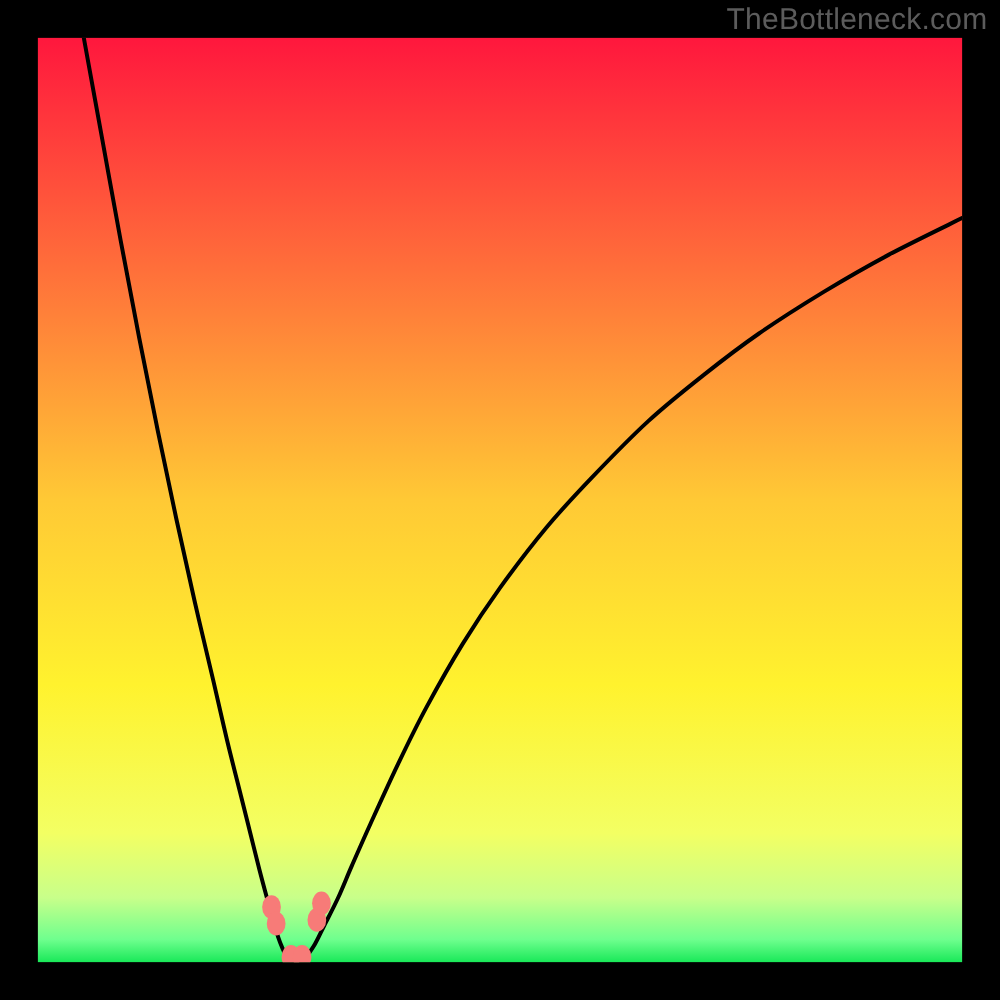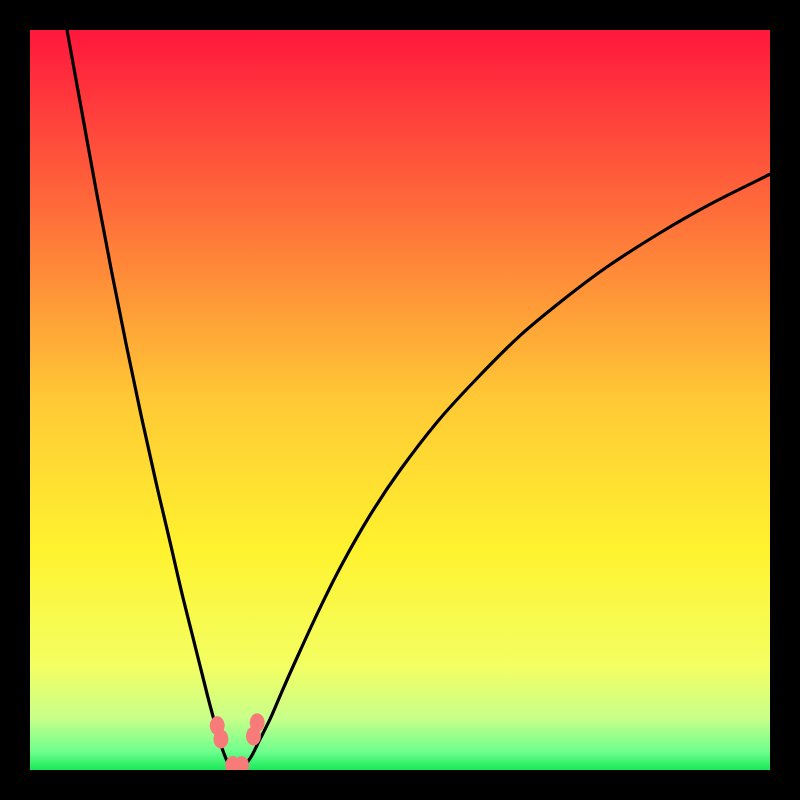--- a/index.html
+++ b/index.html
@@ -46,20 +46,21 @@
     color: #5c5c5c;
     font-size: 24px;
     letter-spacing: 0.2px;
     font-weight: 400;
   }
 </style>
 </head>
 <body>
 
 <div class="frame">
+  <div class="watermark">TheBottleneck.com</div>
   <div class="plot">
     <svg class="gradient" width="740" height="740" viewBox="0 0 740 740" preserveAspectRatio="none">
       <defs>
         <linearGradient id="bg-grad" x1="0" y1="0" x2="0" y2="1">
             <stop offset="0%" stop-color="#ff173d"></stop>
             <stop offset="25%" stop-color="#ff6f3a"></stop>
             <stop offset="50%" stop-color="#ffc935"></stop>
             <stop offset="70%" stop-color="#fff22e"></stop>
             <stop offset="86%" stop-color="#f3ff63"></stop>
             <stop offset="93%" stop-color="#c8ff8a"></stop>

